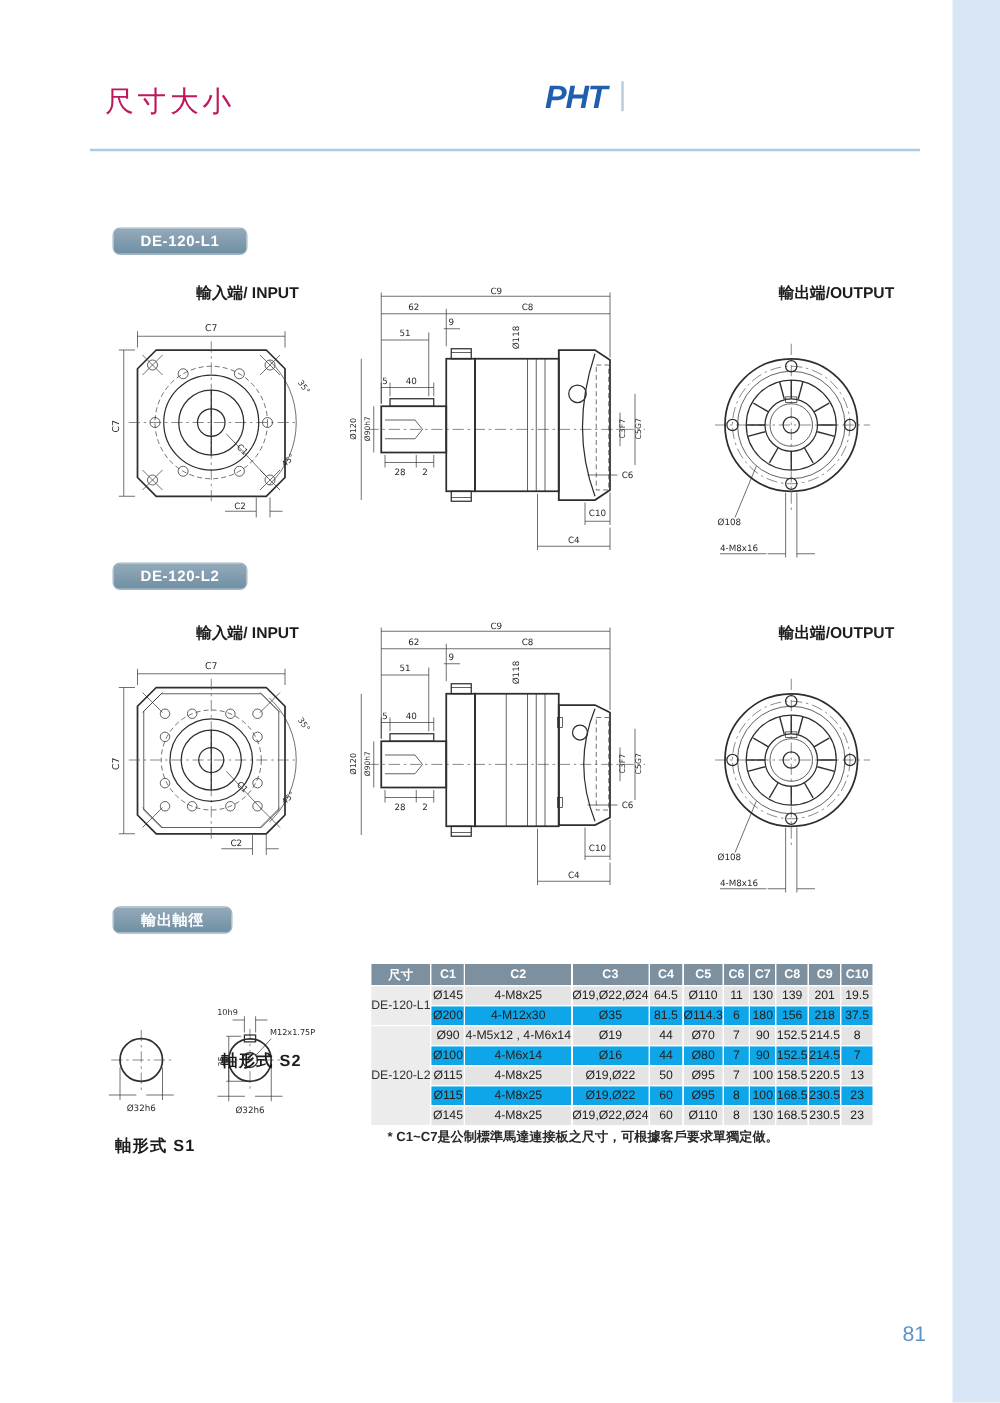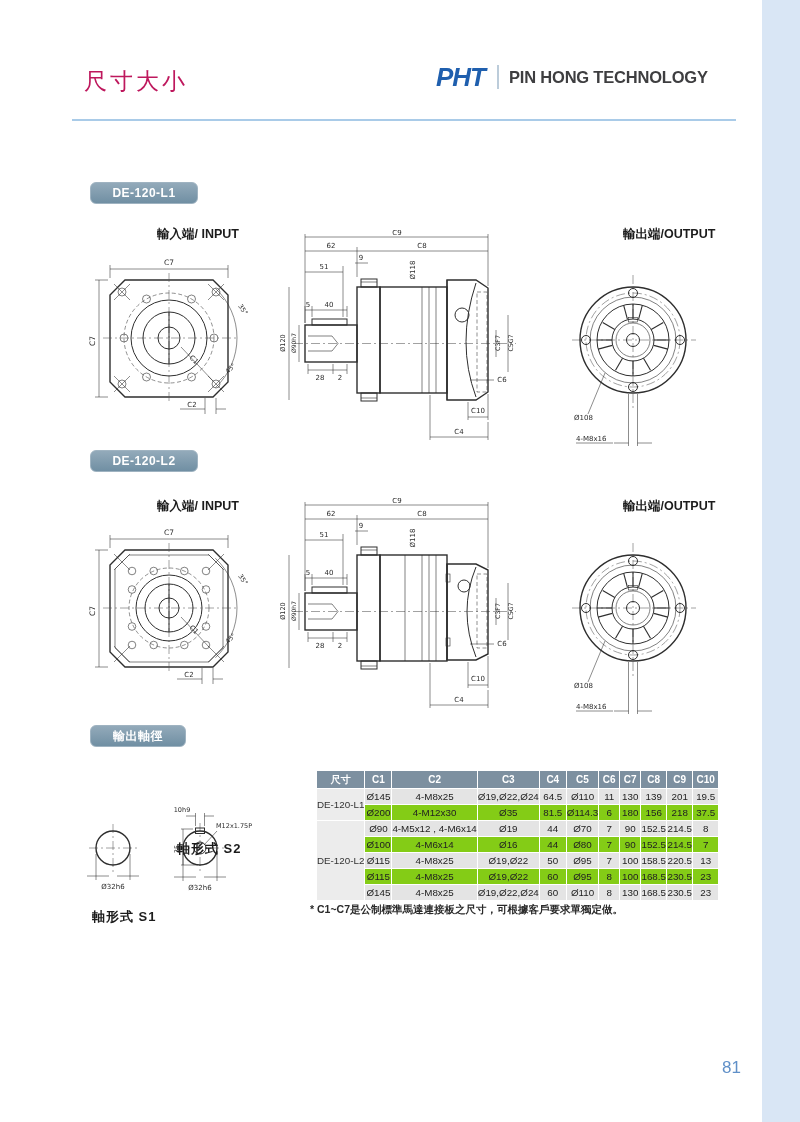--- a/index.html
+++ b/index.html
@@ -29,44 +29,43 @@
   svg{display:block;}
   svg text{font-family:"DejaVu Sans", sans-serif;fill:#2b2b2b;}
   .ln{stroke:#2e2e2e;fill:none;}
   .thin{stroke-width:0.6;}
   .med{stroke-width:1;}
   .thick{stroke-width:1.4;}
   .cl{stroke:#555;stroke-width:0.55;stroke-dasharray:9 3 2 3;fill:none;}
   .dash{stroke:#444;stroke-width:0.6;stroke-dasharray:4 2.5;fill:none;}
   .dim{stroke:#2e2e2e;stroke-width:0.55;fill:none;}
   
-  .spec-table{left:316px;top:770px;border-collapse:collapse;table-layout:fixed;}
+  .spec-table{left:296px;top:770px;border-collapse:collapse;table-layout:fixed;}
   .spec-table th,.spec-table td{
     border:1px solid #ffffff;text-align:center;vertical-align:middle;
     font-size:9.8px;padding:0;height:15px;overflow:hidden;white-space:nowrap;
   }
   .spec-table th{background:#7D90A0;color:#ffffff;font-weight:700;height:17px;font-size:10px;}
   .g{background:#ECECEC;color:#333;font-size:10px;}
   .r-a{background:#E4E4E4;}
-  .r-b{background:#84cc16;}
+  .r-b{background:#0ea5e9;}
   .footnote{left:310px;top:903px;font-size:10.5px;font-weight:600;color:#2a2a2a;}
   .caption{font-size:13px;font-weight:700;color:#1c1c1c;letter-spacing:1px;}
   .page-num{left:694px;top:1058px;font-size:17px;color:#6090C8;margin-left:28px;}
   .side-bar{left:762px;top:0;width:38px;height:1122px;background:#D9E6F5;}
 </style>
 </head>
 <body>
 
 <div class="abs side-bar"></div>
 
 <div class="abs page-title">尺寸大小</div>
 <div class="abs logo-row">
   <span class="logo-pht">PHT</span>
   <span class="logo-sep"></span>
-  <span class="company">PIN HONG TECHNOLOGY</span>
 </div>
 <div class="abs head-rule"></div>
 
 <div class="abs badge bdg1">DE-120-L1</div>
 <div class="abs badge bdg2">DE-120-L2</div>
 <div class="abs badge bdg3">輸出軸徑</div>
 
 <div class="abs view-label" style="left:122px;top:226px;">輸入端/ INPUT</div>
 <div class="abs view-label" style="left:588px;top:226px;">輸出端/OUTPUT</div>
 <div class="abs view-label" style="left:122px;top:498px;">輸入端/ INPUT</div>

